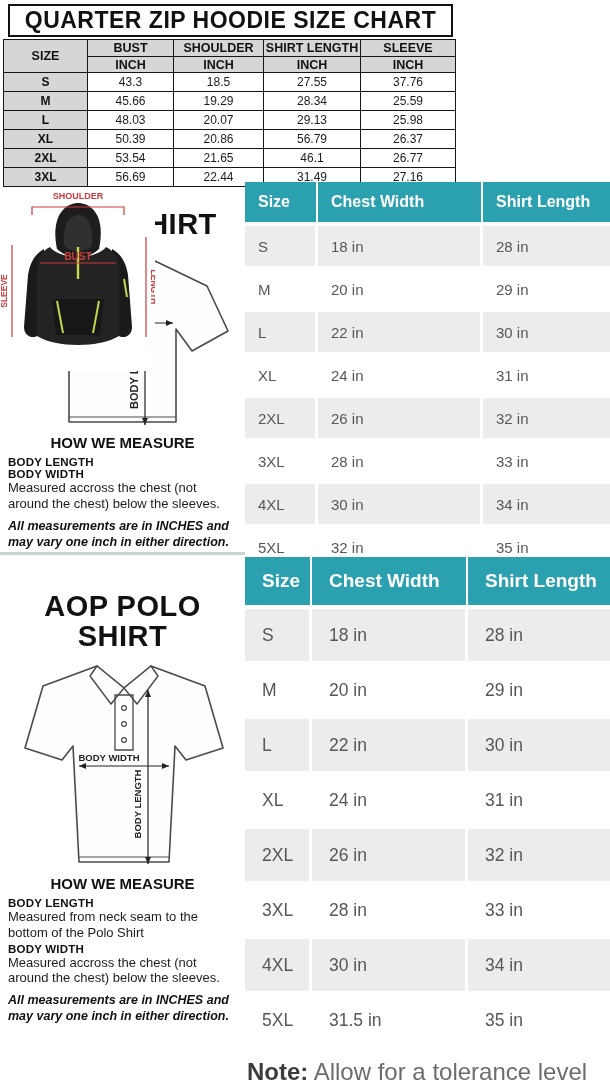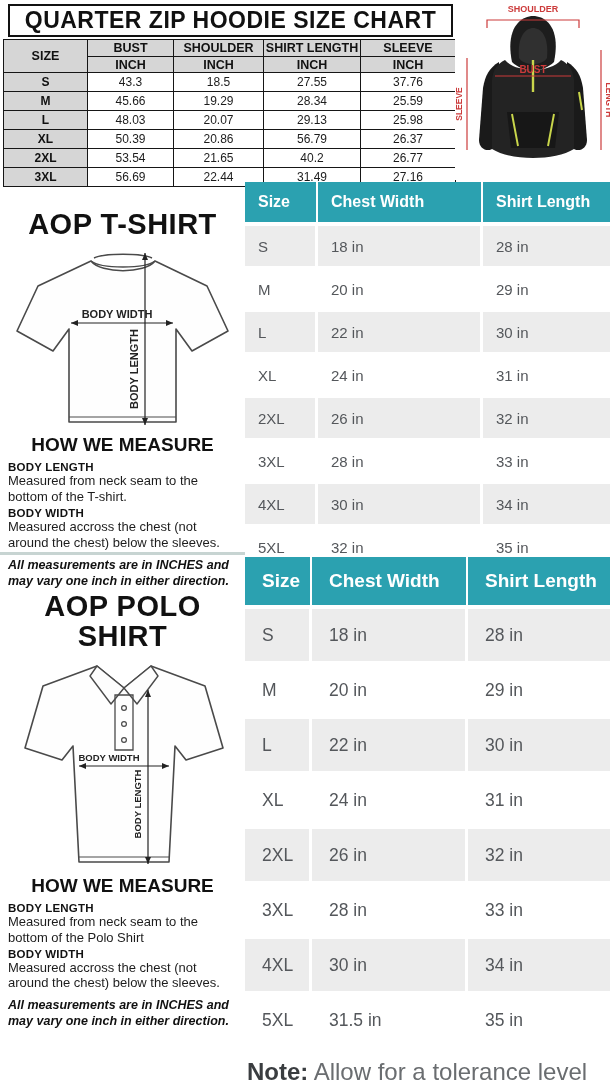--- a/index.html
+++ b/index.html
@@ -1,20 +1,20 @@
 <!DOCTYPE html>
 <html><head>
 <meta charset="utf-8">
 <style>
   html,body{margin:0;padding:0;background:#fff;}
   .page{position:relative;width:610px;height:1091px;background:#fff;overflow:hidden;
         font-family:"Liberation Sans","DejaVu Sans",sans-serif;color:#111;}
 
   
-  .top{display:flex;height:180px;}
+  .top{display:flex;height:180px;flex-direction:column;}
   .hoodie-chart{width:455px;box-sizing:border-box;padding:2px 0 0 2px;}
   .hoodie-title{border:2px solid #111;margin:2px 2px 2px 6px;height:29px;display:flex;
                 align-items:center;justify-content:center;font-weight:bold;font-size:23px;
                 letter-spacing:.5px;white-space:nowrap;}
   table.hoodie-table{border-collapse:collapse;table-layout:fixed;width:452px;margin-left:1px;}
   table.hoodie-table th,table.hoodie-table td{border:1px solid #161616;text-align:center;
                 padding:0;overflow:hidden;white-space:nowrap;}
   table.hoodie-table th{background:#d6d6d6;font-size:12.5px;font-weight:bold;}
   table.hoodie-table .hrow1 th{height:16px;}
   table.hoodie-table .hrow2 th{height:15px;}
@@ -24,21 +24,21 @@
 
   
   .section{display:flex;}
   .sec-tshirt{height:372px;}
   .sec-polo{height:486px;}
   .left-col{width:245px;box-sizing:border-box;margin-top:24px;}
   .right-col{width:365px;box-sizing:border-box;}
   .big-heading{text-align:center;font-weight:900;font-size:29px;letter-spacing:.5px;
                margin-top:5px;line-height:1.05;}
   .diagram{display:block;margin:2px auto 0;}
-  .measure-heading{text-align:center;font-weight:bold;font-size:19px;margin:3px 0 5px;}
+  .measure-heading{text-align:center;font-weight:bold;font-size:15px;margin:3px 0 5px;}
   .m-label{font-weight:bold;font-size:11.5px;padding-left:8px;letter-spacing:.2px;}
   .m-text{font-size:13px;padding:0 14px 2px 8px;line-height:1.22;color:#1d1d1d;}
   .m-disclaimer{font-weight:bold;font-style:italic;font-size:12.5px;padding:5px 14px 0 8px;line-height:1.25;}
 
   
   table.size-table{border-collapse:separate;border-spacing:0;width:100%;margin-top:2px;}
   table.size-table th{background:var(--teal);color:#fff;text-align:left;font-weight:bold;
         border-right:2px solid #fff;border-bottom:4px solid #fff;}
   table.size-table th:last-child{border-right:none;}
   table.size-table td{color:#54575b;border-right:3px solid #fff;border-bottom:3px solid #fff;
@@ -115,21 +115,21 @@
             <th>XL</th>
             <td>50.39</td>
             <td>20.86</td>
             <td>56.79</td>
             <td>26.37</td>
           </tr>
           <tr class="data">
             <th>2XL</th>
             <td>53.54</td>
             <td>21.65</td>
-            <td>40.2</td>
+            <td>46.1</td>
             <td>26.77</td>
           </tr>
           <tr class="data">
             <th>3XL</th>
             <td>56.69</td>
             <td>22.44</td>
             <td>31.49</td>
             <td>27.16</td>
           </tr>
         </tbody>
@@ -176,21 +176,20 @@
         <polygon points="168,82 161,79 161,85" fill="#222"></polygon>
         <text x="112" y="77" text-anchor="middle" font-size="11" class="svg-label" fill="#222">BODY WIDTH</text>
 
         <line x1="140" y1="12" x2="140" y2="184" stroke="#222" stroke-width="1.2"></line>
         <polygon points="140,12 137,19 143,19" fill="#222"></polygon>
         <polygon points="140,184 137,177 143,177" fill="#222"></polygon>
         <text transform="rotate(-90 133 128)" x="133" y="128" text-anchor="middle" font-size="11" class="svg-label" fill="#222">BODY LENGTH</text>
       </svg>
       <div class="measure-heading">HOW WE MEASURE</div>
       <div class="m-label">BODY LENGTH</div>
-      <div class="m-text">Measured from neck seam to the bottom of the T-shirt.</div>
       <div class="m-label">BODY WIDTH</div>
       <div class="m-text">Measured accross the chest (not around the chest) below the sleeves.</div>
       <div class="m-disclaimer">All measurements are in INCHES and may vary one inch in either direction.</div>
     </div>
 
     <div class="right-col">
       <table class="size-table ts">
         <colgroup>
             <col style="width:73px">
             <col style="width:165px">

